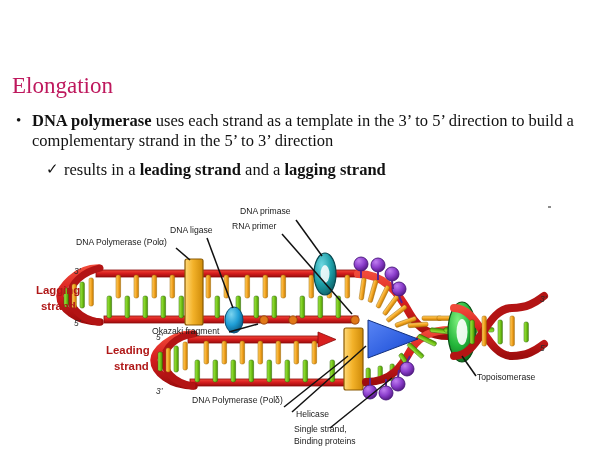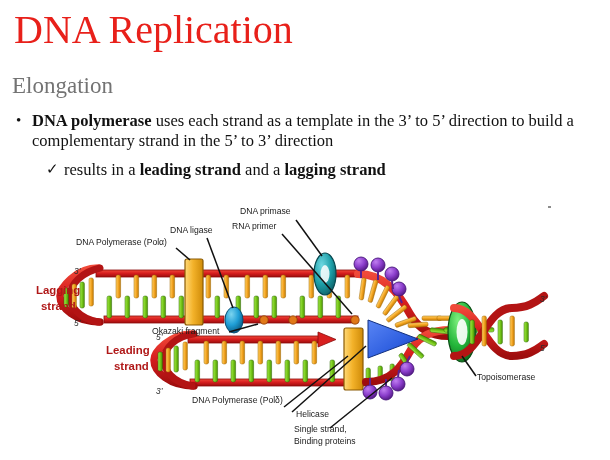--- a/index.html
+++ b/index.html
@@ -11,21 +11,21 @@
 
   
   .title{
     position:absolute;left:14px;top:6px;
     font-family:"Liberation Serif",serif;
     font-size:40px;line-height:48px;color:#e8201a;letter-spacing:0px;
   }
   .subtitle{
     position:absolute;left:12px;top:72px;
     font-family:"Liberation Serif",serif;
-    font-size:23px;line-height:28px;color:#737373;
+    font-size:23px;line-height:28px;color:#be185d;
   }
   .bullet{
     position:absolute;left:12px;top:111px;width:592px;
     font-size:16.5px;line-height:19.5px;color:#111111;
   }
   .bullet .dot{position:absolute;left:4px;top:0px;font-size:15px;line-height:19.5px;}
   .bullet .btext{display:block;margin-left:20px;}
   .bullet b{font-weight:bold;}
   .subbullet{
     position:absolute;left:46px;top:160px;width:520px;
@@ -52,21 +52,20 @@
     font-size:8.4px;fill:#2b2b2b;font-style:italic;
   }
   .leader{stroke:#111111;stroke-width:1.5;fill:none;}
   .dotmark{fill:#8c8c8c;}
 </style>
 </head>
 <body>
 
 <div id="slide">
 
-  <div class="title">DNA Replication</div>
 
   <div class="subtitle">Elongation</div>
 
   <div class="bullet">
     <span class="dot">•</span>
     <span class="btext"><b>DNA polymerase</b><span> uses each strand as a template in the 3’ to 5’ direction to build a complementary strand in the 5’ to 3’ direction</span></span>
   </div>
 
   <div class="subbullet">
     <span class="chk">✓</span>

